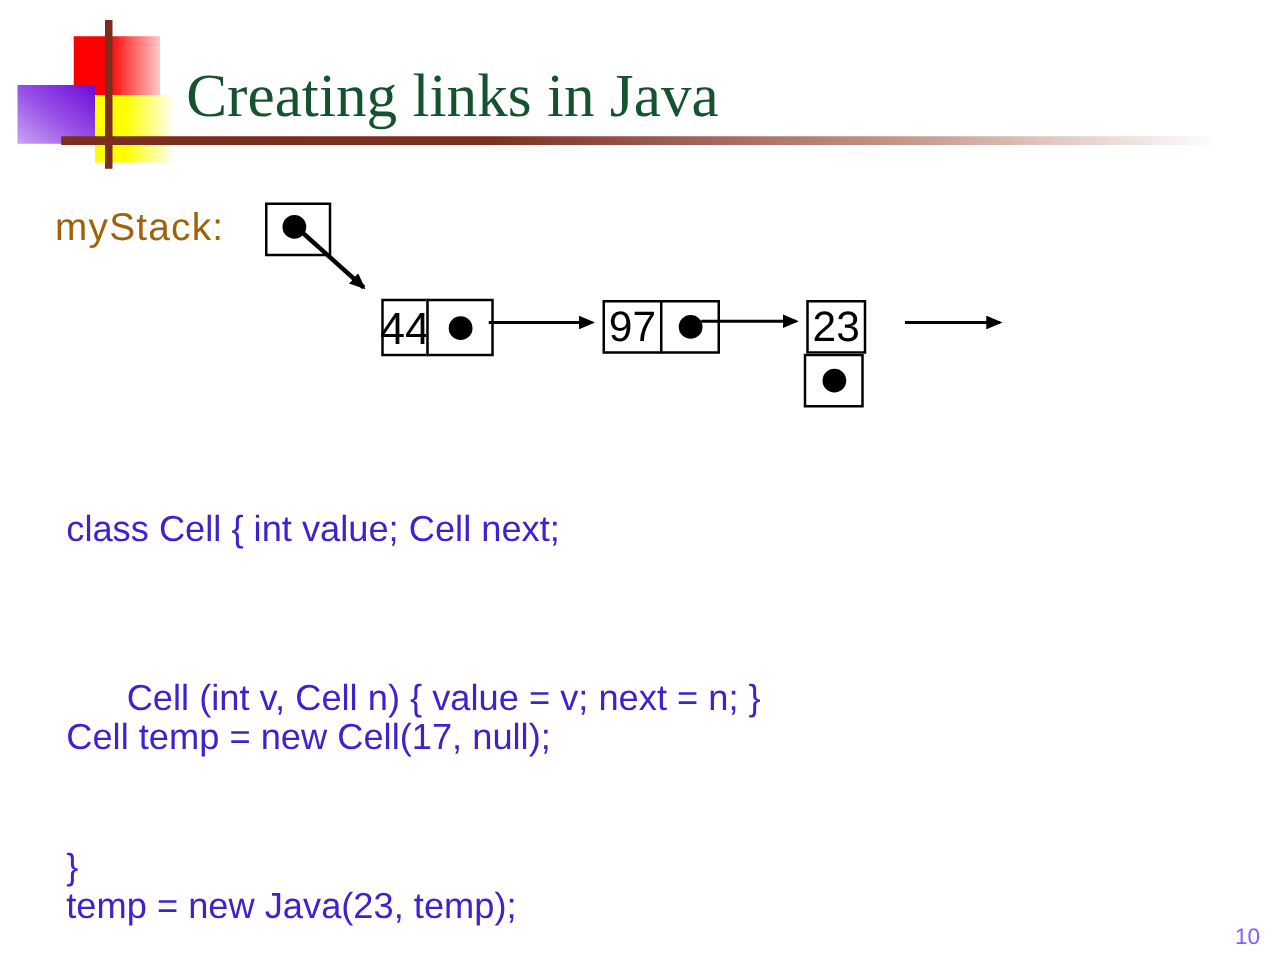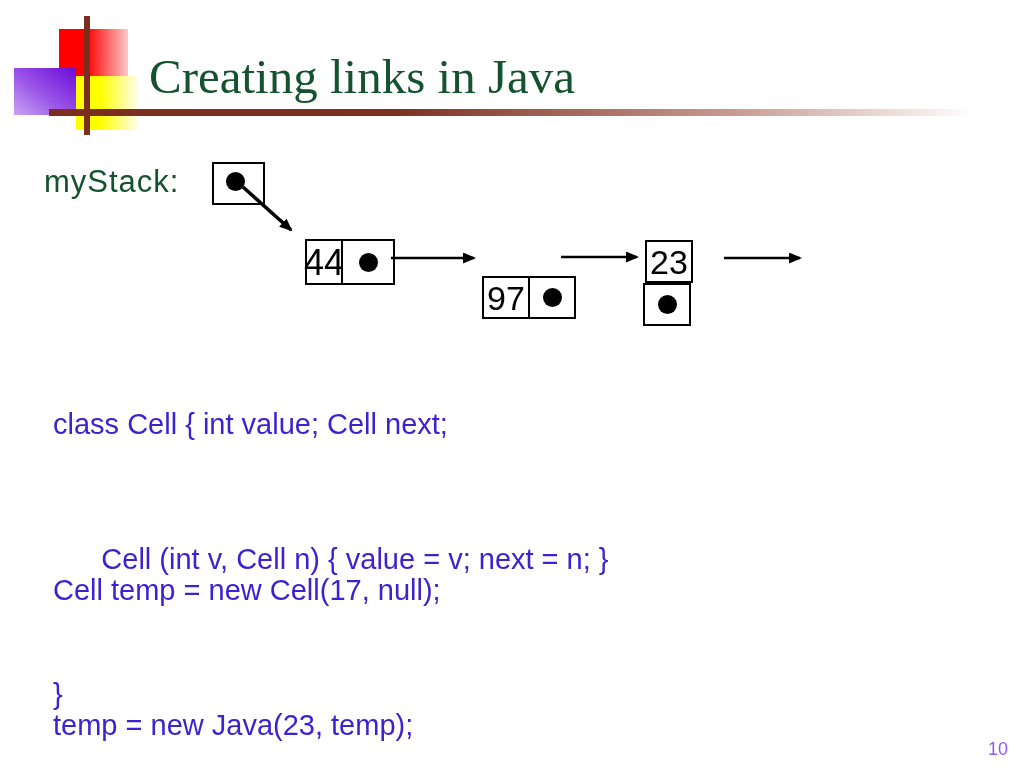--- a/index.html
+++ b/index.html
@@ -50,21 +50,21 @@
     color: #14532d;
     white-space: nowrap;
   }
 
   
   #mystack-label {
     position: absolute;
     left: 44px; top: 164px;
     font-size: 31px;
     letter-spacing: 1px;
-    color: #14532d;
+    color: #a16207;
     white-space: nowrap;
   }
   .ptr-box {
     position: absolute;
     box-sizing: border-box;
     border: 2px solid #000;
     background: #fff;
     display: flex;
     align-items: center;
     justify-content: center;
@@ -93,21 +93,21 @@
   .vbox {
     font-size: 36px;
     color: #000;
     line-height: 1;
     padding-top: 1px;
   }
   .nbox { margin-left: -2px; }
   #cell-1 { left: 305px; top: 239px; }
   #cell-1 .vbox { width: 38px; height: 46px; }
   #cell-1 .nbox { width: 54px; height: 46px; }
-  #cell-2 { left: 482px; top: 240px; margin-top: 36px; }
+  #cell-2 { left: 482px; top: 240px; }
   #cell-3 { left: 645px; top: 240px; flex-direction: column; }
   #cell-4 { left: 808px; top: 240px; }
   .std .vbox { width: 48px; height: 43px; font-size: 34px; }
   .std .nbox { width: 48px; height: 43px; }
 
   #arrows {
     position: absolute;
     left: 0; top: 0;
     width: 1024px; height: 768px;
     pointer-events: none;

